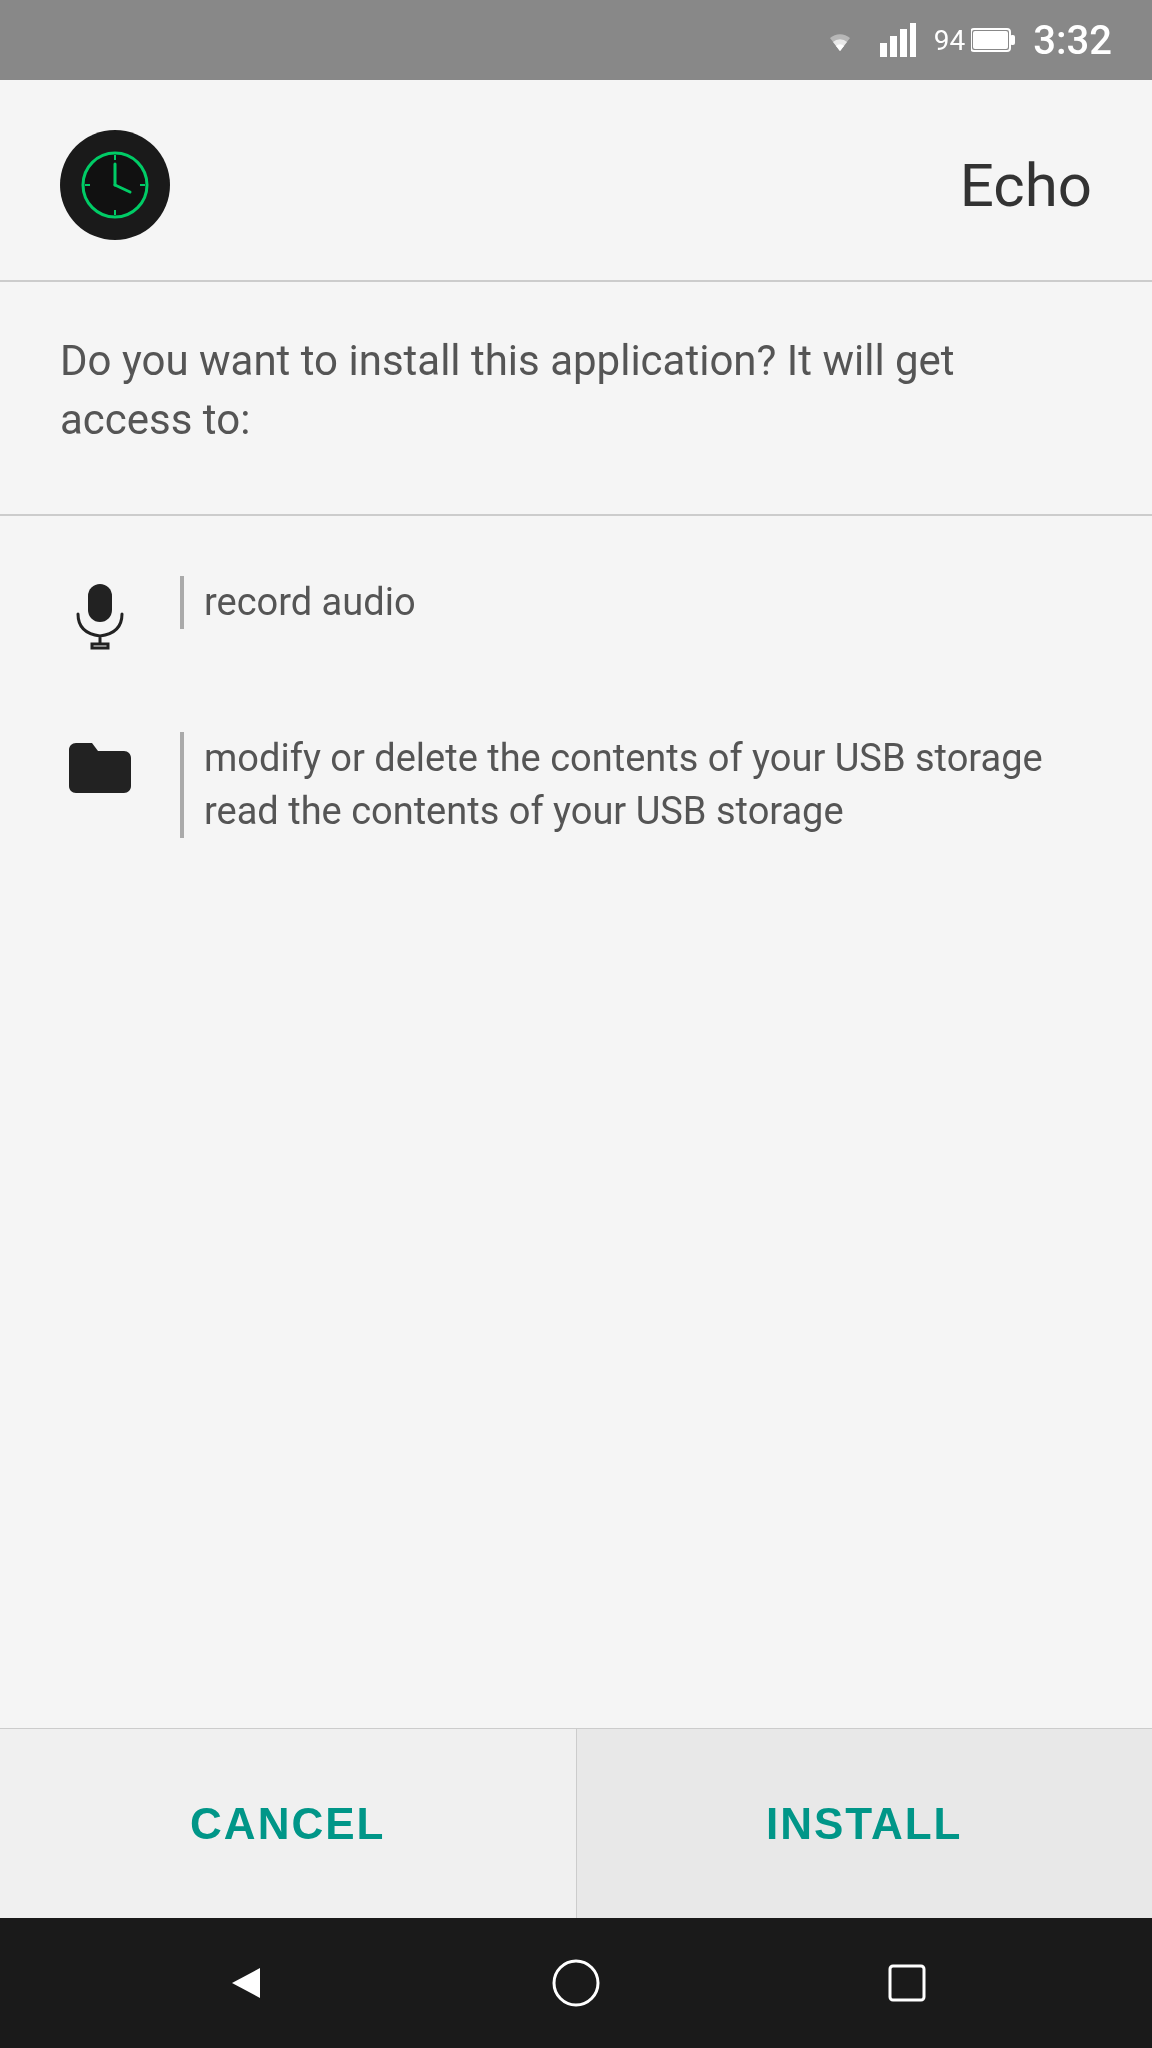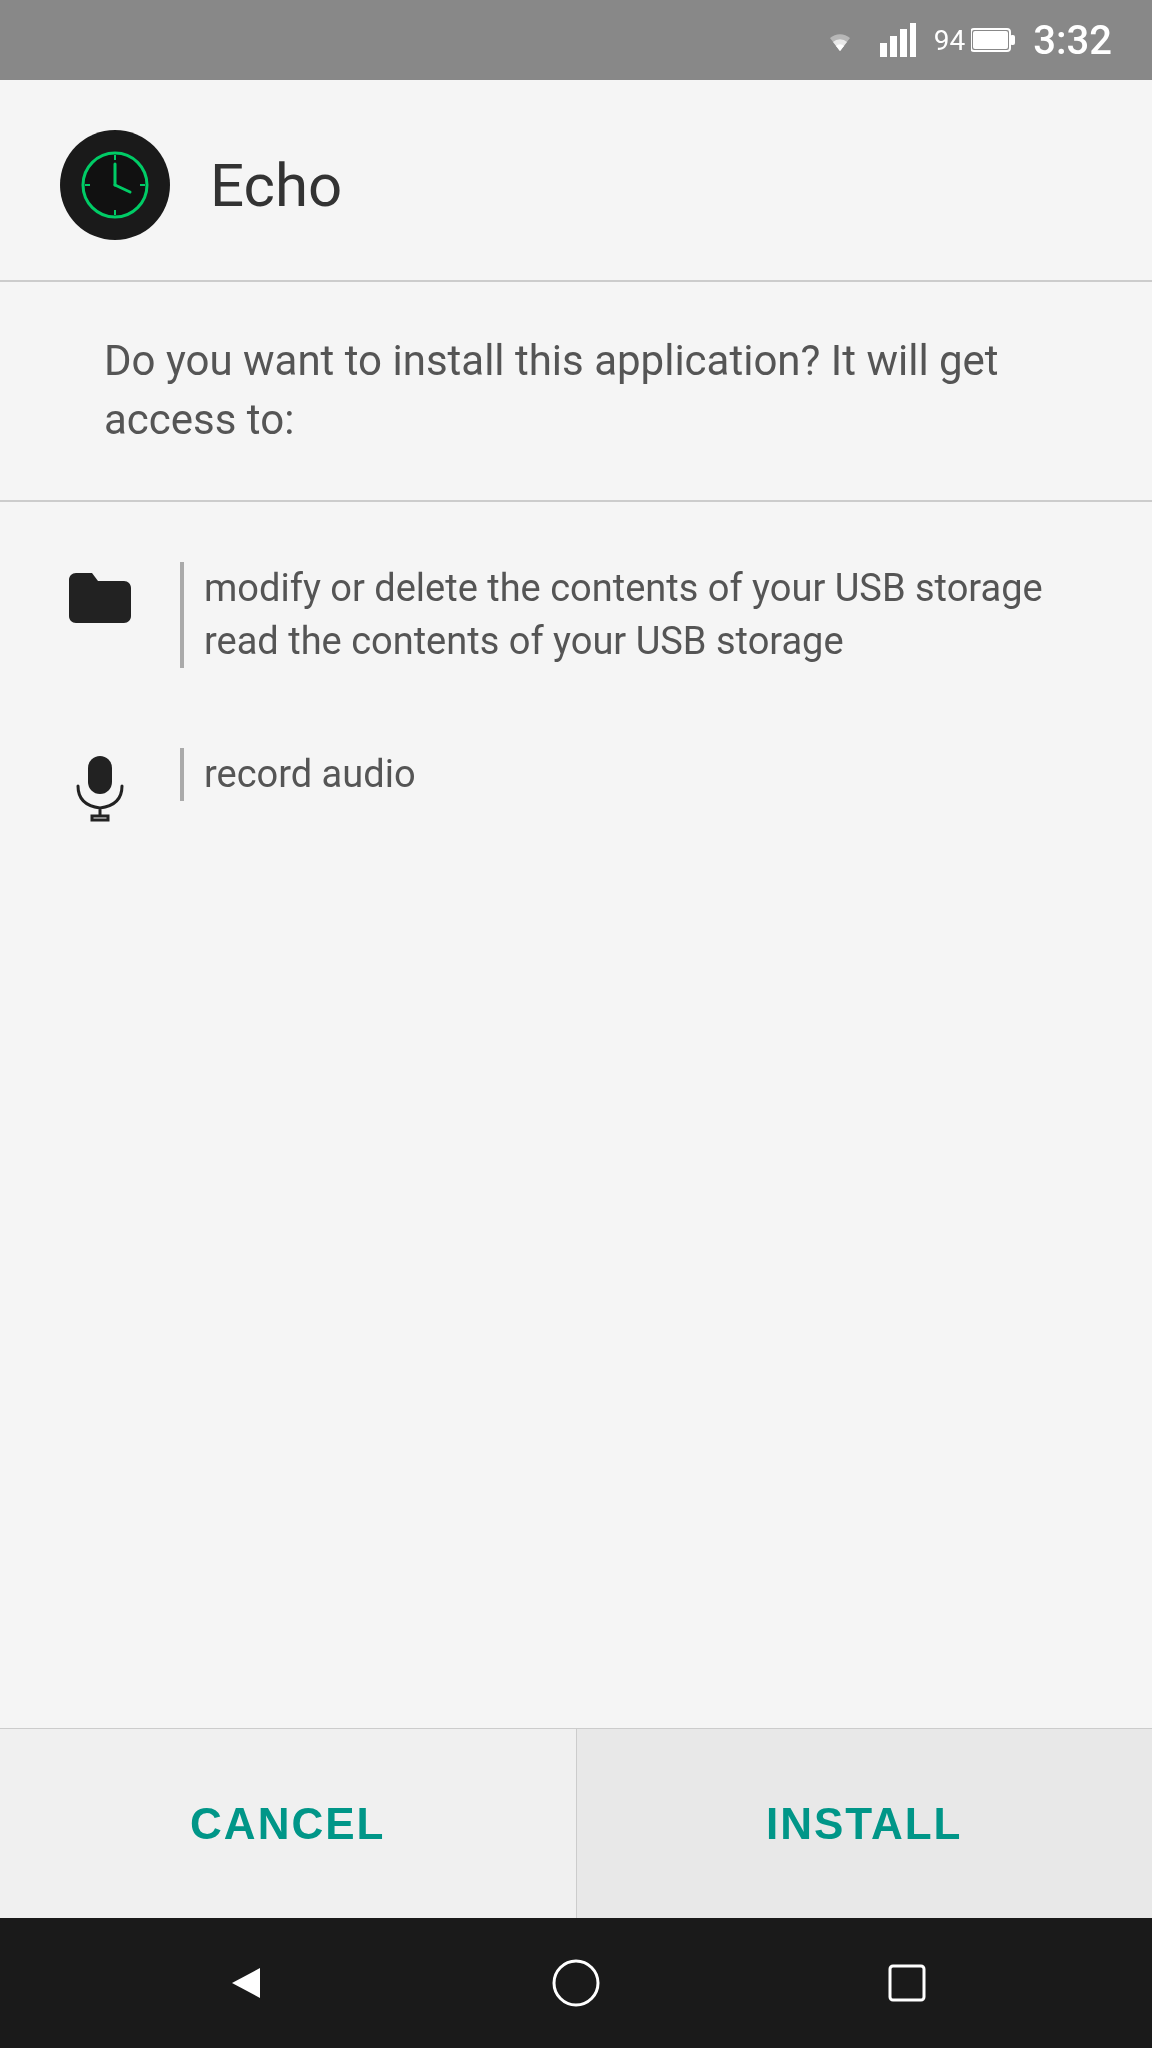--- a/index.html
+++ b/index.html
@@ -60,20 +60,21 @@
       flex-direction: column;
     }
 
     
     .app-header {
       display: flex;
       align-items: center;
       padding: 50px 60px 40px 60px;
       gap: 40px;
       background: #f5f5f5;
+      justify-content: space-between;
     }
 
     .app-icon {
       width: 110px;
       height: 110px;
       background: #1a1a1a;
       border-radius: 50%;
       display: flex;
       align-items: center;
       justify-content: center;
@@ -93,26 +94,25 @@
 
     .header-divider {
       width: 100%;
       height: 2px;
       background: #cccccc;
       margin: 0 0 0 0;
     }
 
     
     .description {
-      padding: 50px 60px 50px 60px;
+      padding: 50px 60px 64px 60px;
       font-size: 42px;
       color: #555555;
       line-height: 1.4;
       background: #f5f5f5;
-      margin-left: 44px;
     }
 
     .description-divider {
       width: 100%;
       height: 2px;
       background: #cccccc;
     }
 
     
     .permissions-list {
@@ -270,49 +270,49 @@
     <span class="app-name">Echo</span>
   </div>
 
   <div class="header-divider"></div>
 
   <div class="description">Do you want to install this application? It will get access to:</div>
 
   <div class="description-divider"></div>
 
   <div class="permissions-list">
+
+    <div class="permission-item">
+      <div class="permission-icon-wrap">
+        <svg width="60" height="70" viewBox="0 0 60 70" fill="#333">
+          <rect x="18" y="2" width="24" height="38" rx="12" fill="#222"></rect>
+          <path d="M8 32c0 12 6 20 22 22v8H22v4h16v-4H30v-8c16-2 22-10 22-22" stroke="#222" stroke-width="3" fill="none" stroke-linecap="round"></path>
+        </svg>
+      </div>
+      <div class="permission-item-inner">
+        <div class="permission-divider-left"></div>
+        <span class="permission-text">record audio</span>
+      </div>
+    </div>
 
     <div class="permission-item">
       <div class="permission-icon-wrap">
         <svg width="70" height="60" viewBox="0 0 70 60" fill="#222">
           <path d="M4 12c0-4 3-7 7-7h16l6 8h26c4 0 7 3 7 7v28c0 4-3 7-7 7H11c-4 0-7-3-7-7V12z"></path>
         </svg>
       </div>
       <div class="permission-item-inner">
         <div class="permission-divider-left"></div>
         <div class="permission-text">
           <div>modify or delete the contents of your USB storage</div>
           <div>read the contents of your USB storage</div>
         </div>
       </div>
     </div>
 
-    <div class="permission-item">
-      <div class="permission-icon-wrap">
-        <svg width="60" height="70" viewBox="0 0 60 70" fill="#333">
-          <rect x="18" y="2" width="24" height="38" rx="12" fill="#222"></rect>
-          <path d="M8 32c0 12 6 20 22 22v8H22v4h16v-4H30v-8c16-2 22-10 22-22" stroke="#222" stroke-width="3" fill="none" stroke-linecap="round"></path>
-        </svg>
-      </div>
-      <div class="permission-item-inner">
-        <div class="permission-divider-left"></div>
-        <span class="permission-text">record audio</span>
-      </div>
-    </div>
-
   </div>
 
   <div class="spacer"></div>
 
   <div class="bottom-buttons">
     <button class="btn-cancel">CANCEL</button>
     <button class="btn-install">INSTALL</button>
   </div>
 
 </div>

